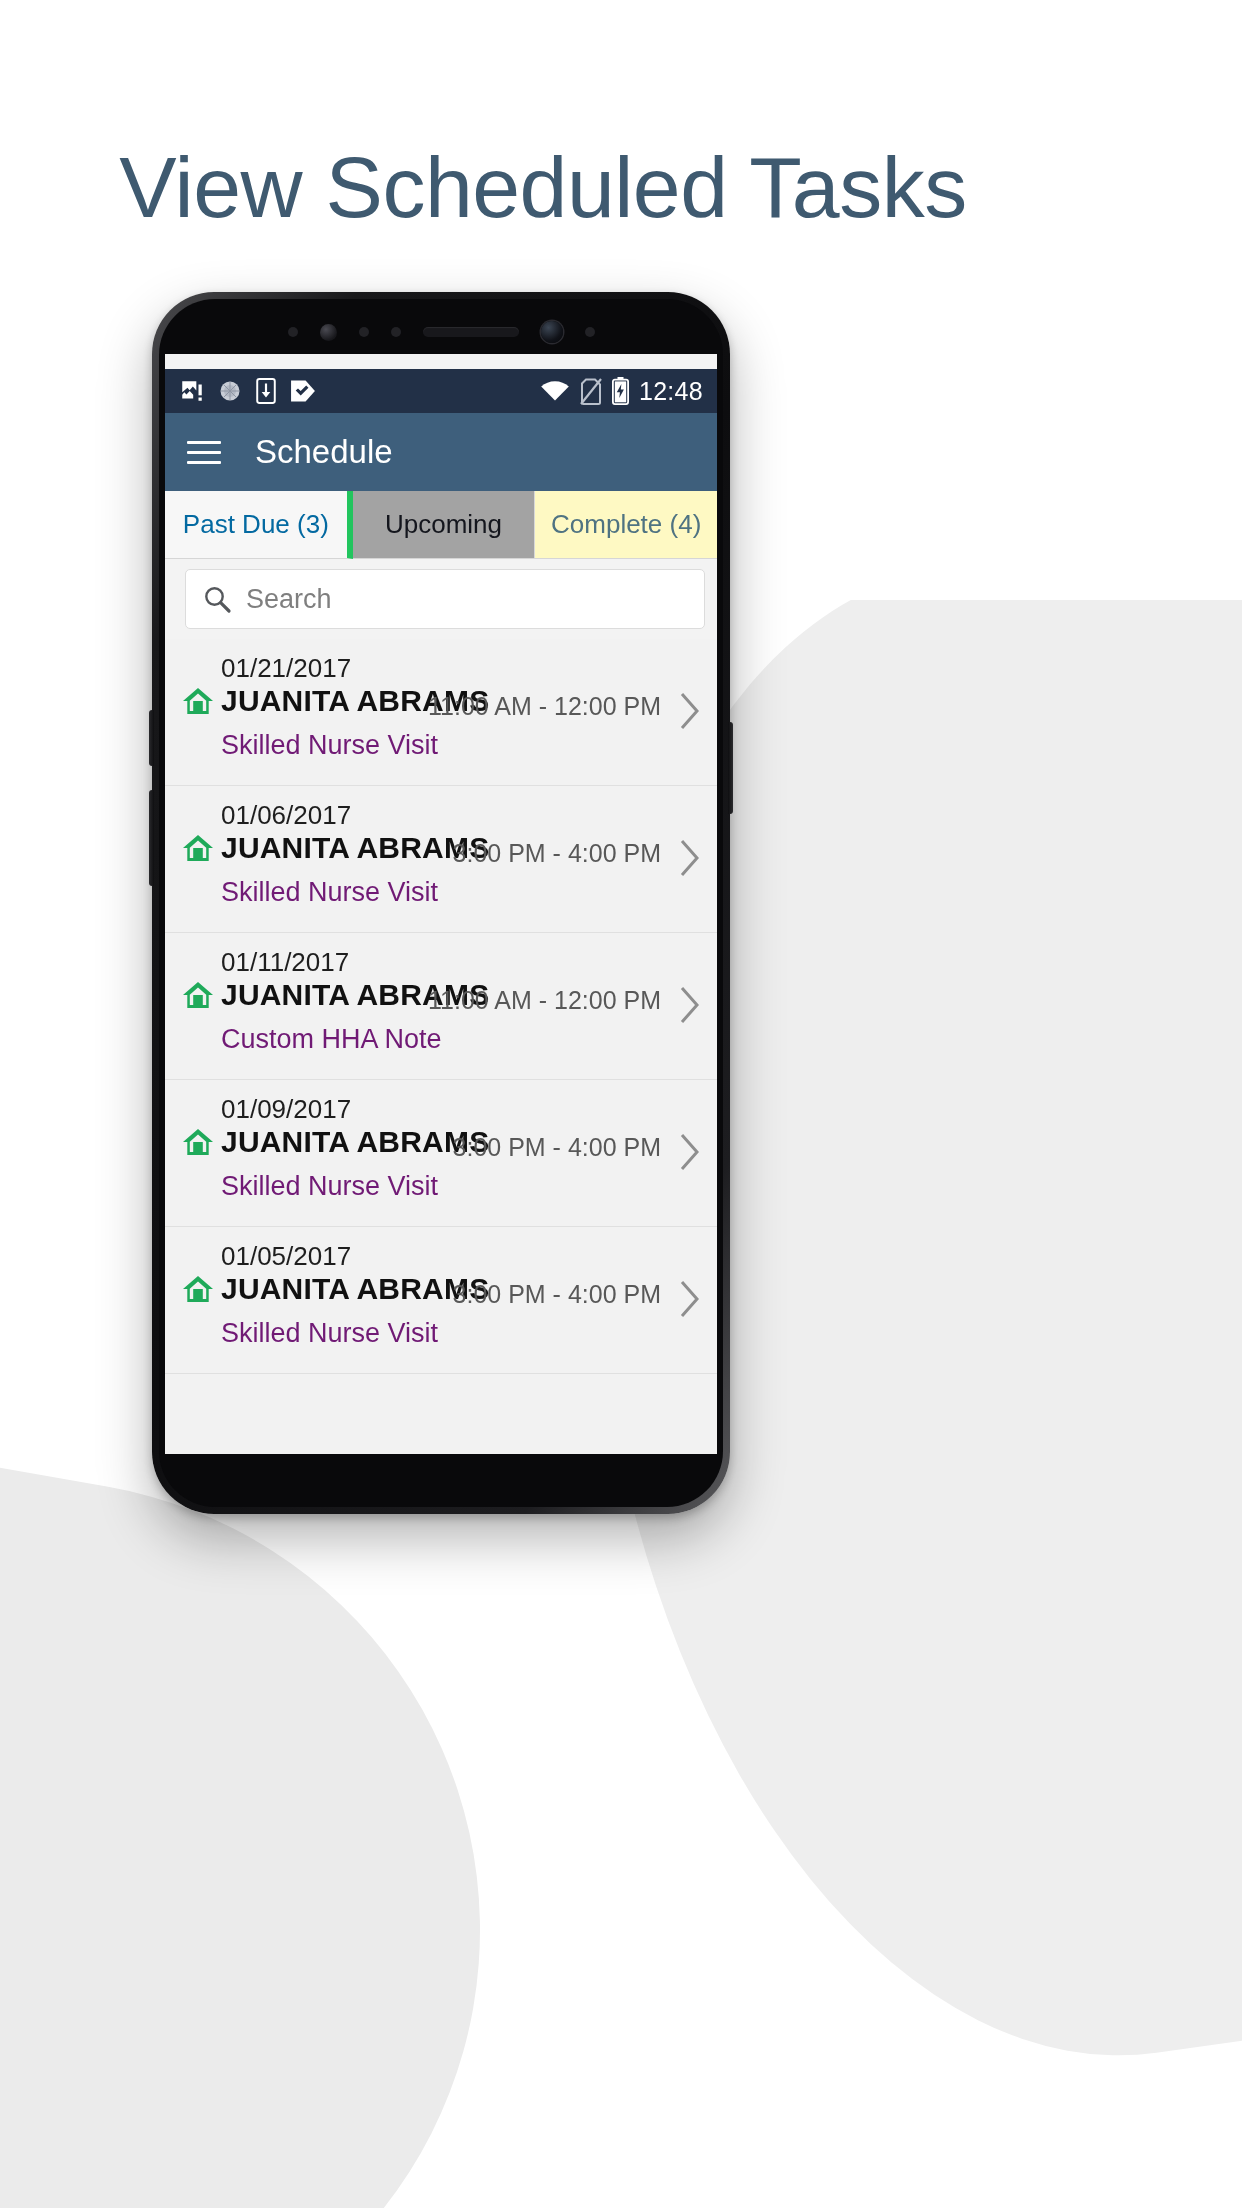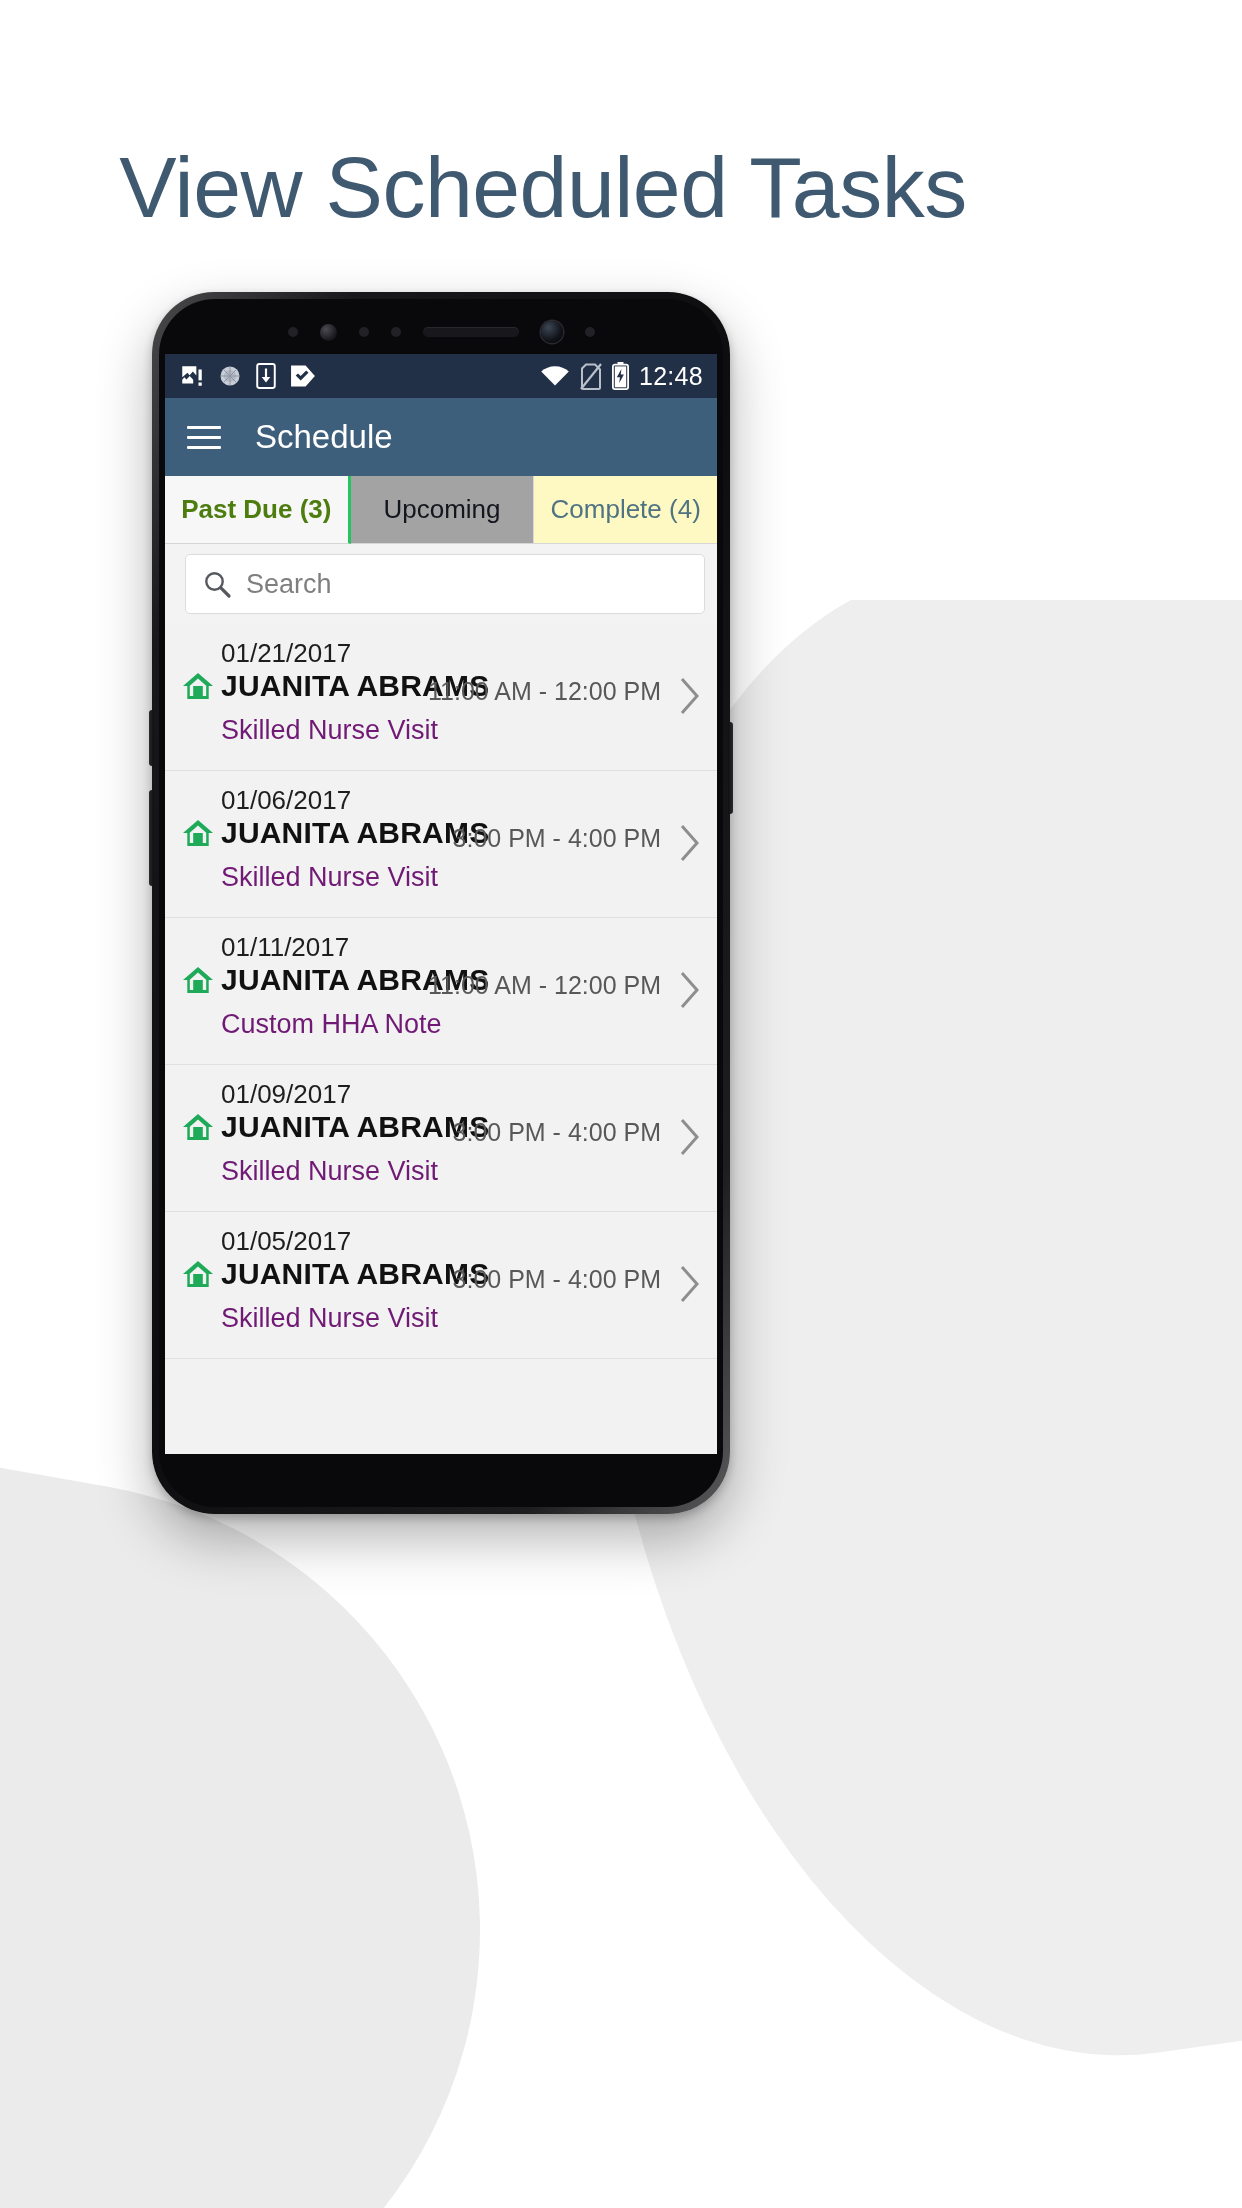--- a/index.html
+++ b/index.html
@@ -116,20 +116,21 @@
     box-shadow: inset 0 1px 1px rgba(255,255,255,0.08);
   }
 
   
   .statusbar {
     height: 44px;
     background: #223047;
     display: flex; align-items: center;
     padding: 0 14px;
     color: #ffffff;
+    margin-top: 15px;
   }
   .sb-left { display: flex; align-items: center; gap: 13px; }
   .sb-right { margin-left: auto; display: flex; align-items: center; gap: 10px; }
   .sb-time { font-size: 25px; font-weight: 400; letter-spacing: 0.3px; }
 
   .ic { display: block; }
 
   
   .appbar {
     height: 78px;
@@ -144,21 +145,21 @@
 
   
   .tabbar { display: flex; height: 68px; background: #f6f6f6; }
   .tab {
     flex: 1; display: flex; align-items: center; justify-content: center;
     font-size: 26px;
     border-bottom: 1px solid #d6d6d6;
     cursor: pointer;
     background: #f7f7f7;
   }
-  .tab.tab-pastdue { color: #4d7c0f; border-right: 3px solid #22c55e; font-weight: bold; }
+  .tab.tab-pastdue { color: #0369a1; border-right: 6px solid #22c55e; }
   .tab.tab-upcoming { color: #14161d; background: #a3a3a3; border-right: 1px solid #d8d8d8; }
   .tab.tab-complete { color: #4f7382; background: #fef9c3; }
 
   
   .searchwrap { padding: 10px 12px 10px 20px; background: #f3f3f3; }
   .searchbox {
     height: 60px;
     background: #ffffff;
     border: 1px solid #dcdcdc;
     border-radius: 5px;

